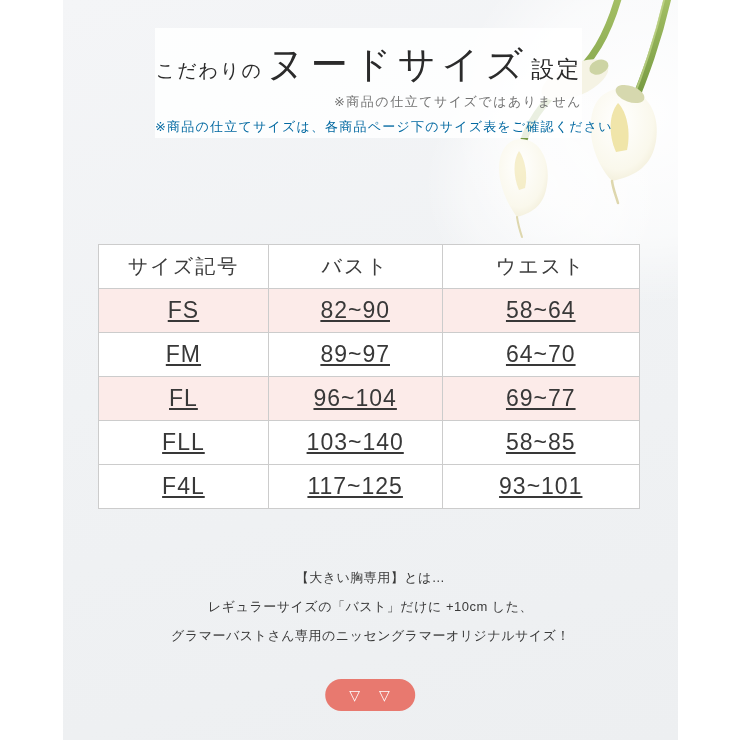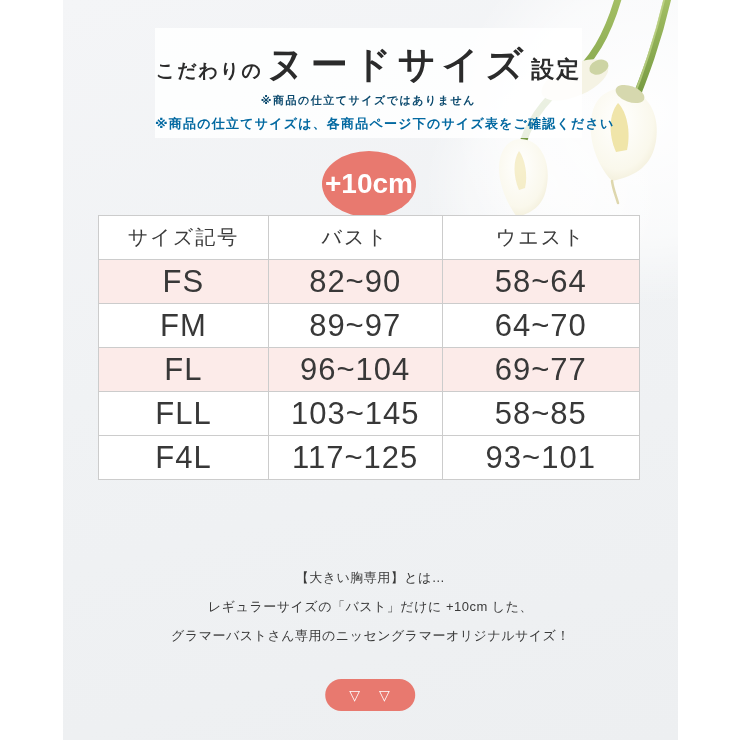--- a/index.html
+++ b/index.html
@@ -21,41 +21,40 @@
     background: linear-gradient(165deg, #f4f5f7 0%, #f0f2f4 45%, #edeff1 100%);
     overflow: hidden;
   }
   .photo svg { display: block; width: 615px; height: 740px; }
   
   .header-box {
     position: absolute;
     left: 155px; top: 28px;
     width: 427px; height: 110px;
     background: rgba(255,255,255,0.84);
-    text-align: center;
+    text-align: right;
     padding-top: 12px;
-    font-weight: bold;
   }
   .title-row {
     display: flex;
     justify-content: center;
     align-items: baseline;
     height: 48px;
     font-family: "Liberation Serif", "DejaVu Serif", serif;
     color: #2b2b2b;
     white-space: nowrap;
   }
   .t-pre { font-size: 19px; letter-spacing: 2px; }
   .t-main { font-size: 37px; letter-spacing: 6px; margin: 0 2px 0 4px; }
   .t-suf { font-size: 23px; letter-spacing: 2px; }
   .note1 {
     margin-top: 5px;
-    font-size: 11px;
+    font-size: 13px;
     letter-spacing: 1.5px;
-    color: #0c4a6e;
+    color: #737373;
   }
   .note2 {
     margin-top: 7px;
     font-size: 13px;
     letter-spacing: 1.2px;
     color: #0369a1;
     white-space: nowrap;
   }
   
   .badge {
@@ -75,21 +74,21 @@
     position: absolute;
     left: 50%; bottom: -10px;
     transform: translateX(-50%);
     width: 15px; height: 12px;
     background: #e8796f;
     clip-path: polygon(0 0, 100% 0, 50% 100%);
   }
   
   table.size-table {
     position: absolute;
-    left: 98px; top: 215px;
+    left: 98px; top: 244px;
     width: 542px;
     border-collapse: collapse;
     table-layout: fixed;
     background: #ffffff;
   }
   table.size-table col:nth-child(1) { width: 31.4%; }
   table.size-table col:nth-child(2) { width: 32.1%; }
   table.size-table col:nth-child(3) { width: 36.5%; }
   table.size-table th, table.size-table td {
     border: 1px solid #cccccc;
@@ -98,23 +97,24 @@
     vertical-align: middle;
     font-weight: normal;
   }
   table.size-table th {
     font-size: 20px;
     letter-spacing: 2px;
     color: #3b3b3b;
     background: #ffffff;
   }
   table.size-table td {
-    font-size: 31px;
+    font-size: 23px;
     letter-spacing: 1px;
     color: #383838;
+    text-decoration: underline;
   }
   tr.row-pink td { background: #fcebe9; }
   td.bust { color: #d2685e; }
   
   .desc {
     position: absolute;
     left: 63px; top: 563px;
     width: 615px;
     text-align: center;
     font-size: 13px;
@@ -196,24 +196,20 @@
   <div class="header-box">
     <div class="title-row">
       <span class="t-pre">こだわりの</span>
       <span class="t-main">ヌードサイズ</span>
       <span class="t-suf">設定</span>
     </div>
     <div class="note1">※商品の仕立てサイズではありません</div>
     <div class="note2">※商品の仕立てサイズは、各商品ページ下のサイズ表をご確認ください</div>
   </div>
 
-  <div class="badge">
-    <span>+10cm</span>
-    <div class="badge-tail"></div>
-  </div>
 
   <table class="size-table">
     <colgroup>
         <col>
         <col>
         <col>
       </colgroup>
     <thead>
       <tr>
         <th>サイズ記号</th>
@@ -232,21 +228,21 @@
         <td class="bust">89~97</td>
         <td>64~70</td>
       </tr>
       <tr class="row-pink">
         <td>FL</td>
         <td class="bust">96~104</td>
         <td>69~77</td>
       </tr>
       <tr>
         <td>FLL</td>
-        <td class="bust">103~145</td>
+        <td class="bust">103~140</td>
         <td>58~85</td>
       </tr>
       <tr>
         <td>F4L</td>
         <td class="bust">117~125</td>
         <td>93~101</td>
       </tr>
     </tbody>
   </table>
 

